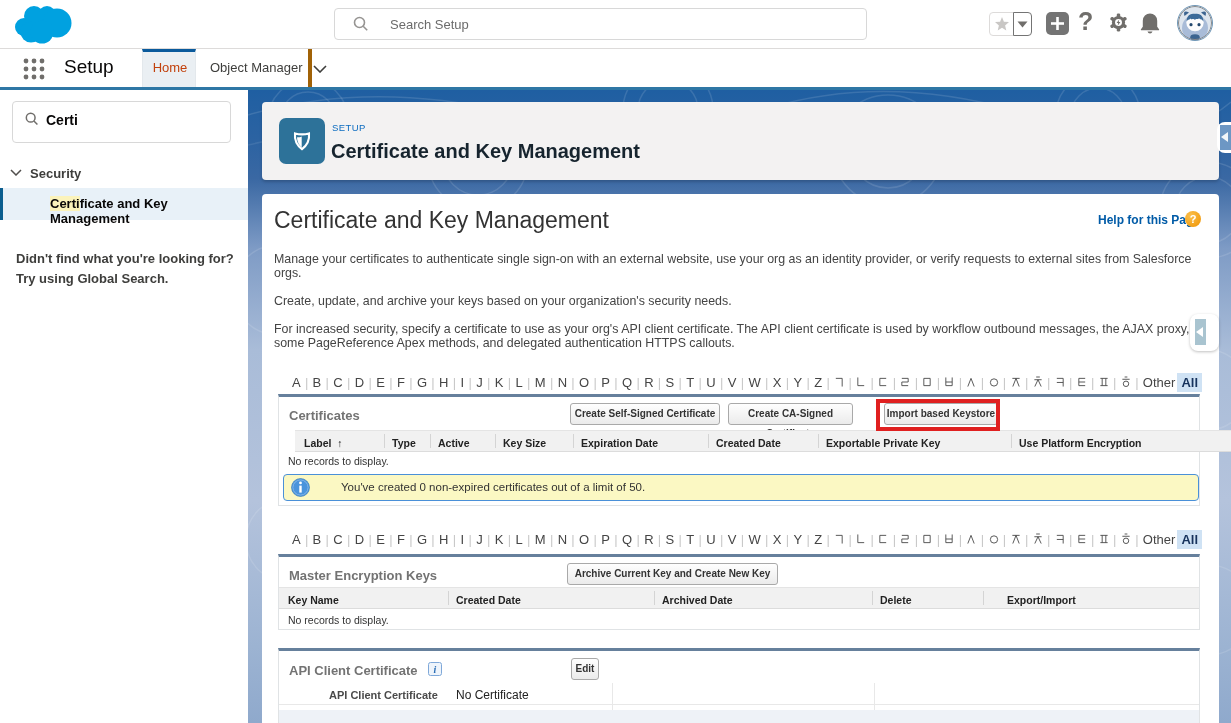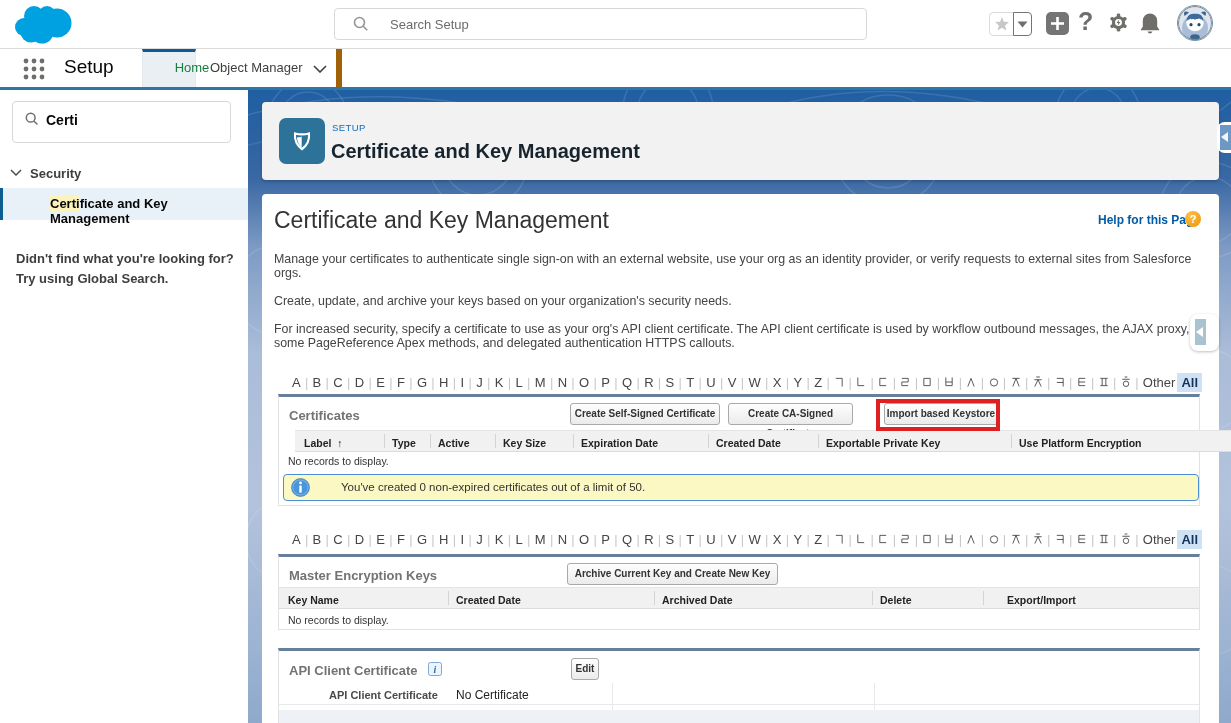--- a/index.html
+++ b/index.html
@@ -15,22 +15,22 @@
   #starbtn { left:989px; top:12px; width:25px; height:24px; border:1px solid #dddbda; border-radius:4px 0 0 4px; background:#fff; }
   #stararr { left:1013px; top:12px; width:19px; height:24px; border:1px solid #747474; border-radius:0 4px 4px 0; background:#fff; }
   #plusbtn { left:1046px; top:12px; width:23px; height:23px; background:#747474; border-radius:5px; }
   #qmark  { left:1078px; top:7px; font-size:25px; font-weight:bold; color:#706e6b; }
   #avatar { left:1177px; top:5px; width:36px; height:36px; border-radius:50%; background:#c5d7e8; border:1px solid #6f96b6; overflow:hidden; }
 
   
   #navbar { left:0; top:49px; width:1231px; height:38px; background:#fff; }
   #setuptxt { left:64px; top:56px; font-size:19px; color:#080707; }
   #hometab { left:142px; top:49px; width:54px; height:38px; background:#eaeff3; border-top:3px solid #0a5a9c; border-left:1px solid #e3e8ec; border-right:1px solid #e3e8ec; }
-  #hometxt { left:0; top:8px; width:54px; text-align:center; font-size:13px; color:#15803d;margin-left:22px; }
-  #omtab { left:196px; top:49px; width:146px; height:38px; border-right:6px solid #a16207; }
+  #hometxt { left:0; top:8px; width:54px; text-align:center; font-size:13px; color:#c2410c; }
+  #omtab { left:196px; top:49px; width:116px; height:38px; border-right:4px solid #a16207; }
   #omtxt { left:14px; top:11px; font-size:13px; color:#3e3e3c; }
   #stripe { left:0; top:87px; width:1231px; height:3px; background:#2e77a5; }
 
   
   #sidebar { left:0; top:90px; width:248px; height:633px; background:#fff;font-weight:bold; }
   #sbsearch { left:12px; top:11px; width:219px; height:42px; border:1px solid #d8d8d8; border-radius:4px; background:#fff; }
   #sbsearchtxt { left:46px; top:22px; font-size:14px; color:#080707; }
   #sbsec { left:30px; top:76px; font-size:13px; color:#3e3e3c; }
   #sbsel { left:0; top:98px; width:248px; height:32px; background:#e8f1f8; border-left:3px solid #0b5e8f; }
   #sbseltxt { left:50px; top:106px; font-size:13px; color:#080707; }

